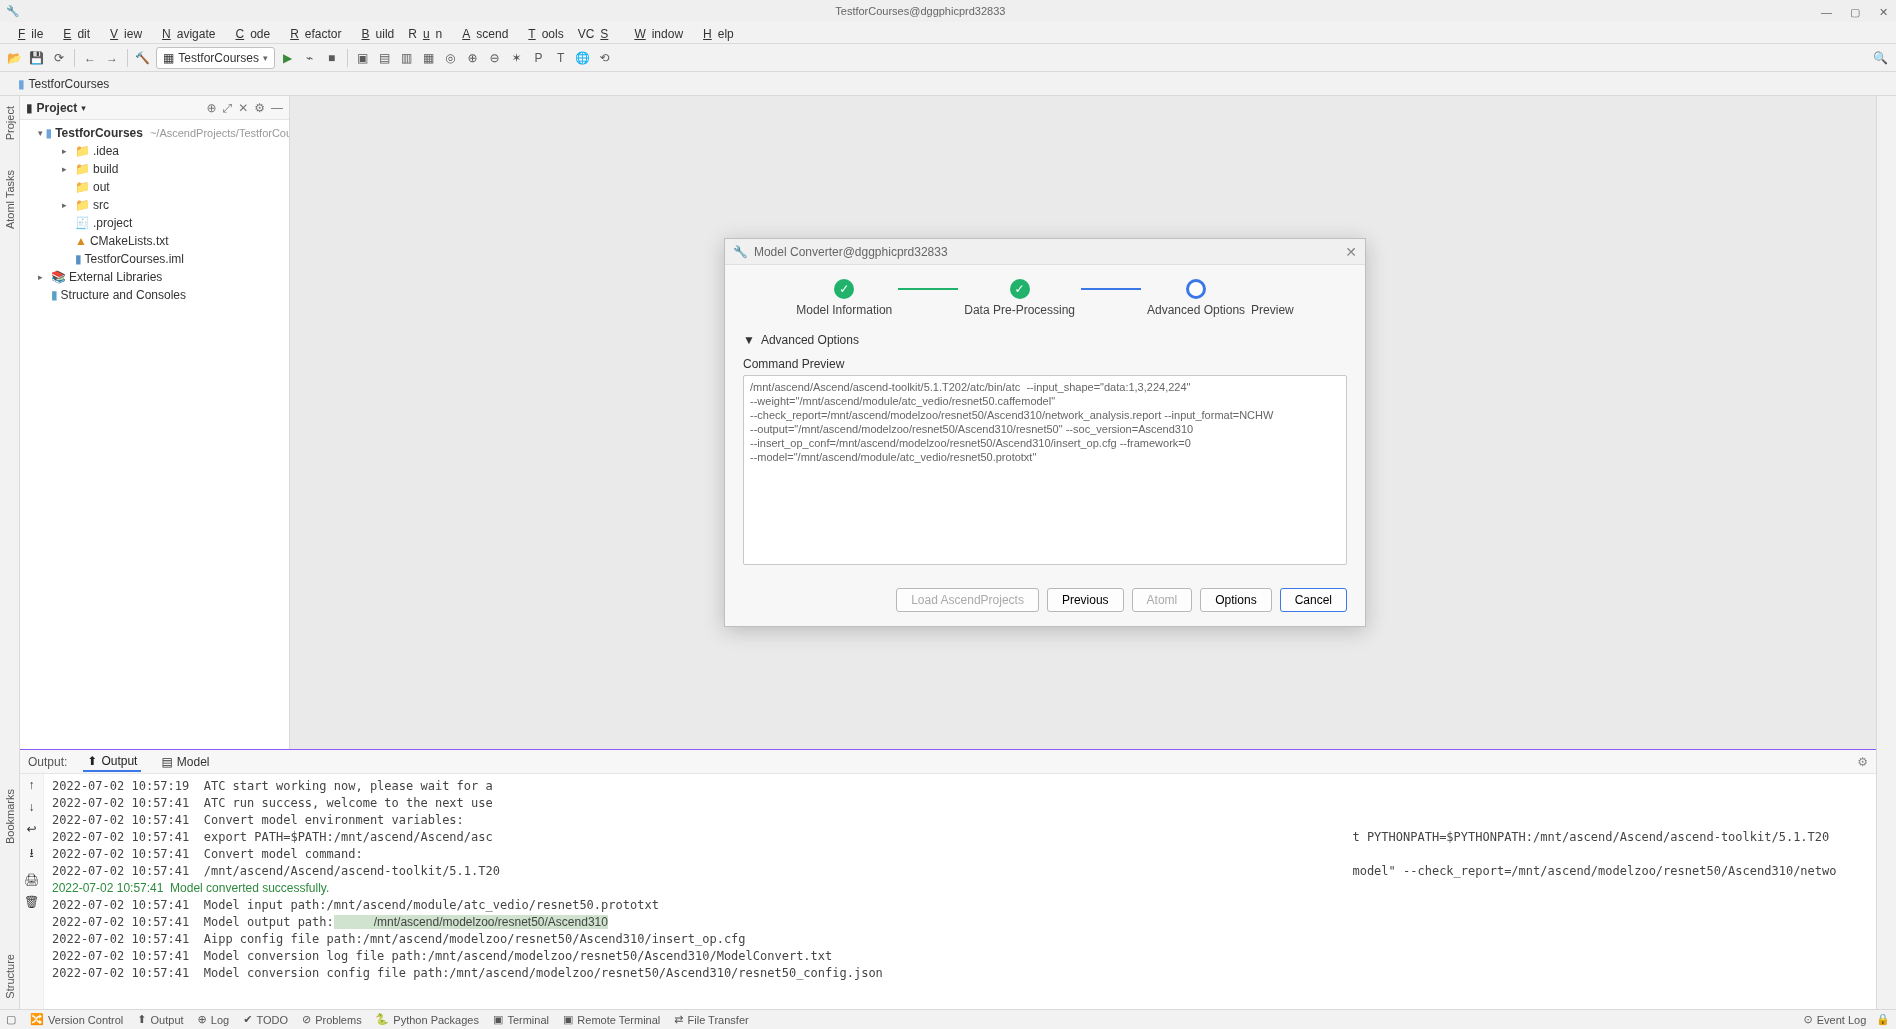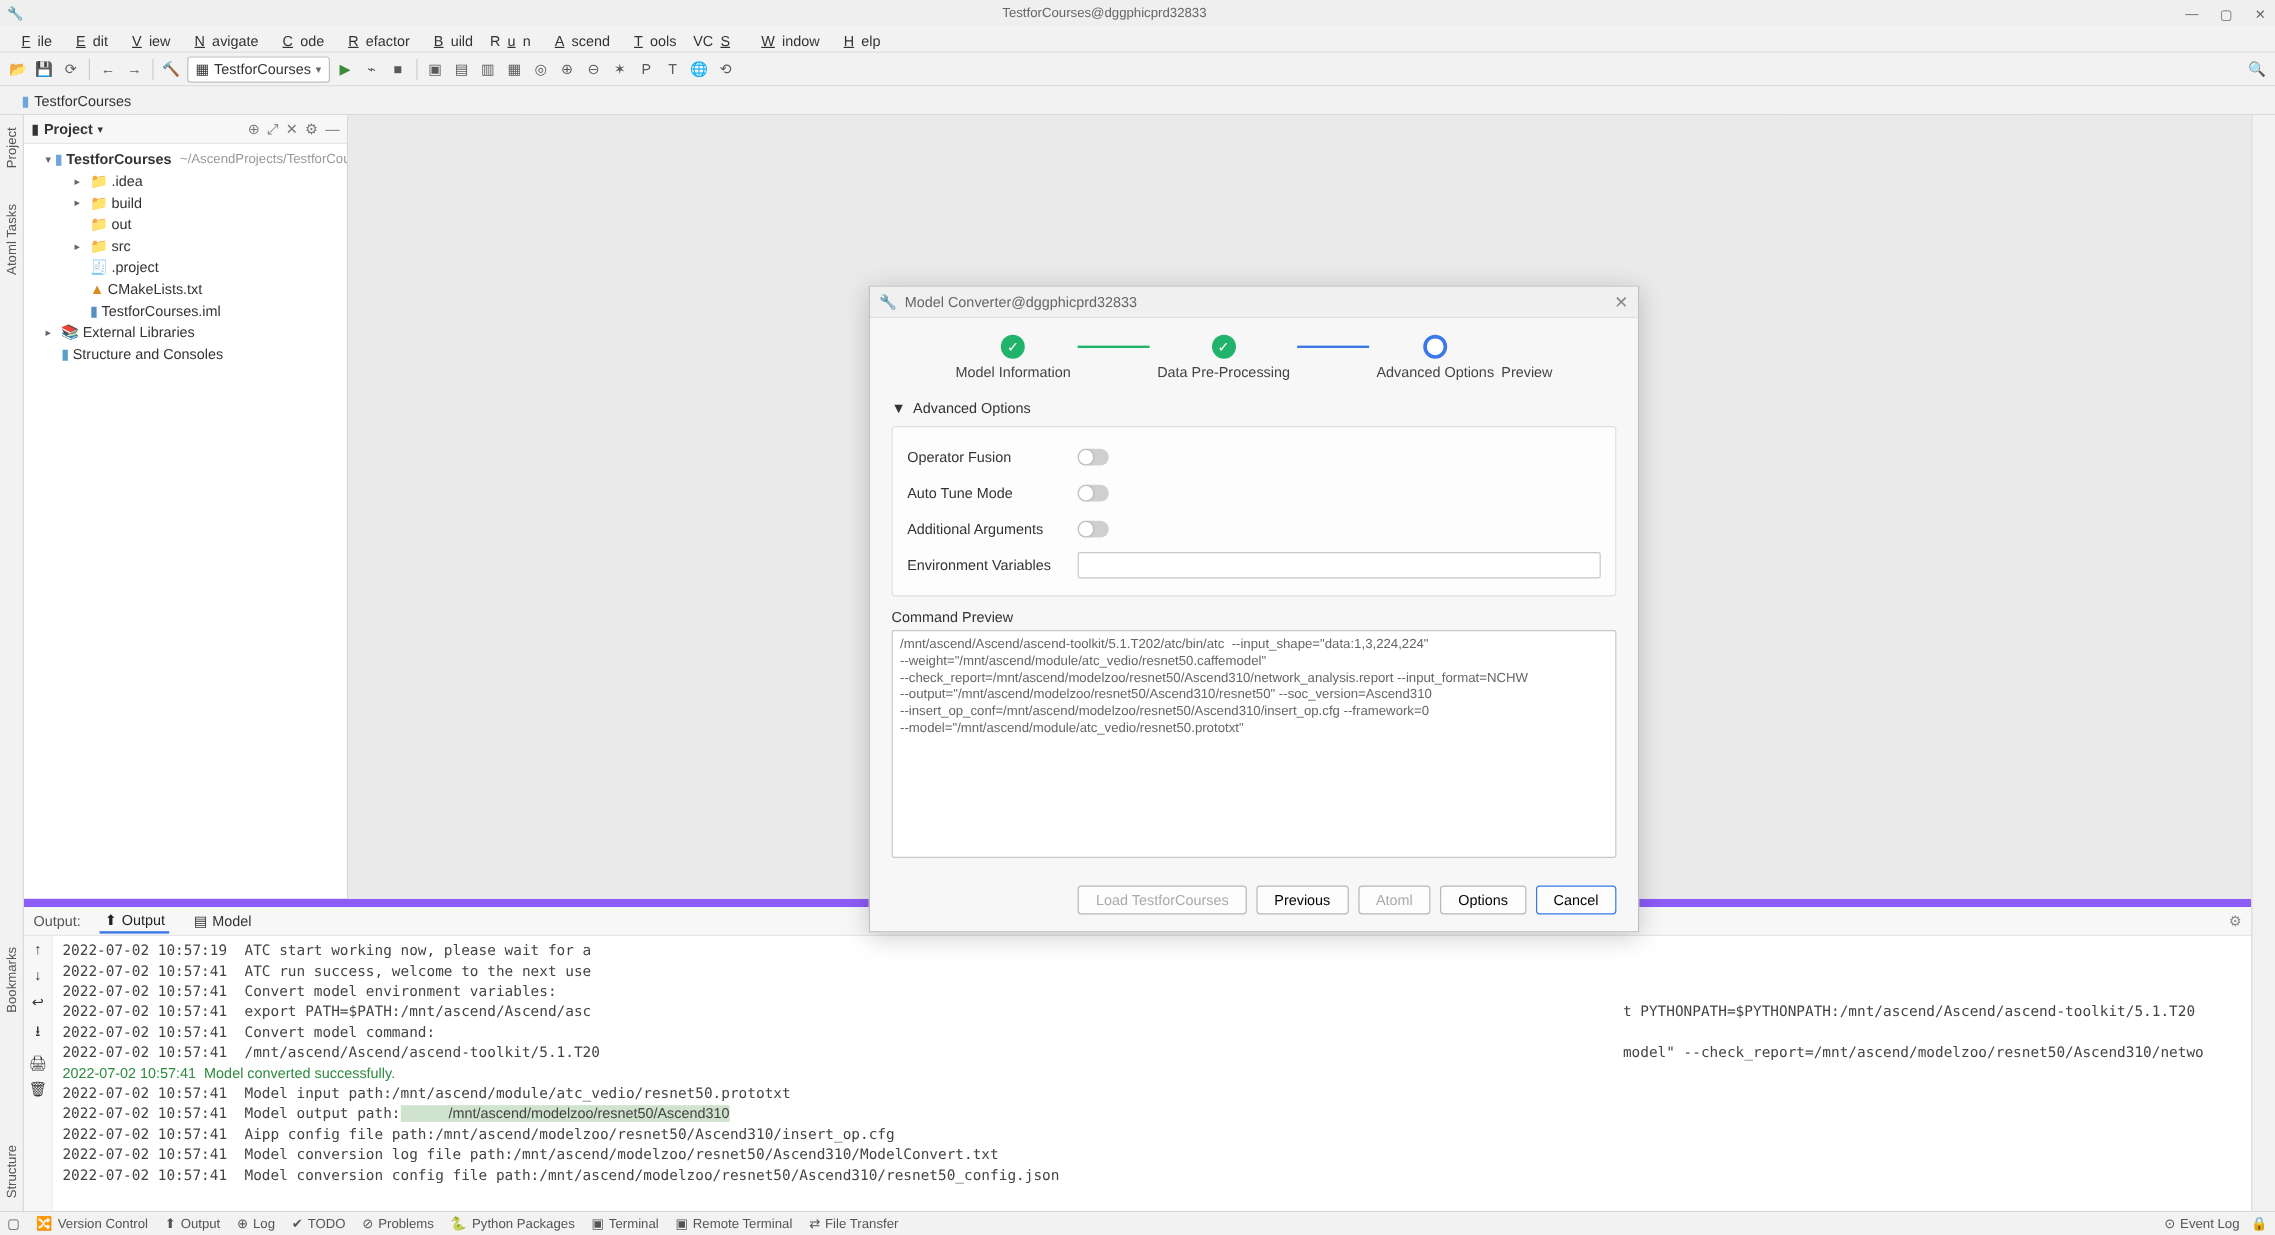--- a/index.html
+++ b/index.html
@@ -47,21 +47,21 @@
 .indent2 { padding-left: 42px; }
 .arrow { font-size: 9px; width: 10px; color: #666; }
 .icon-folder { color: #a8a8a8; }
 .icon-file { color: #888; }
 .tree-row .label { flex: 0 0 auto; }
 .tree-row .path-hint { color: #999; margin-left: 4px; font-size: 11px; }
 
 .editor-empty { flex: 1; background: #eaeaea; position: relative; }
 
 
-.bottom-panel { height: 260px; border-top: 7px solid #8b5cf6; background: #fff; display: flex; flex-direction: column; }
+.bottom-panel { height: 260px; border-top: 1px solid #8b5cf6; background: #fff; display: flex; flex-direction: column; }
 .bottom-tabs { height: 24px; display: flex; align-items: center; padding: 0 8px; gap: 16px; border-bottom: 1px solid #e5e5e5; background: #f7f7f7; }
 .bottom-tabs .label { color: #555; }
 .bottom-tabs .tab { display: flex; align-items: center; gap: 4px; cursor: pointer; padding: 2px 4px; }
 .bottom-tabs .tab.active { border-bottom: 2px solid #3b78e7; color: #222; }
 .bottom-tabs-right { margin-left: auto; color: #888; }
 .output-body { flex: 1; display: flex; }
 .output-gutter { width: 24px; background: #f7f7f7; border-right: 1px solid #eee; display: flex; flex-direction: column; align-items: center; padding-top: 4px; gap: 8px; }
 .output-text { flex: 1; font-family: "Consolas", monospace; font-size: 12px; padding: 4px 8px; white-space: pre; overflow: auto; color: #444; line-height: 17px; }
 .output-text .green { color: #2d8a3e; }
 .output-text .hl { background: #cfe3cf; padding-left: 40px; }
@@ -275,49 +275,31 @@
               <div class="step" style="margin-left:6px">
                 <div style="height:20px"></div>
                 <span>Preview</span>
               </div>
             </div>
 
             <div class="section-title">
               <span>▼</span>
               <span>Advanced Options</span>
             </div>
-            <div class="options-box">
-              <div class="opt-row">
-                <label>Operator Fusion</label>
-                <div class="toggle"></div>
-              </div>
-              <div class="opt-row">
-                <label>Auto Tune Mode</label>
-                <div class="toggle"></div>
-              </div>
-              <div class="opt-row">
-                <label>Additional Arguments</label>
-                <div class="toggle"></div>
-              </div>
-              <div class="opt-row">
-                <label>Environment Variables</label>
-                <input class="env-input" style="">
-              </div>
-            </div>
 
             <div class="cmd-label">Command Preview</div>
             <textarea class="cmd-box" readonly="" style="">/mnt/ascend/Ascend/ascend-toolkit/5.1.T202/atc/bin/atc  --input_shape="data:1,3,224,224"
 --weight="/mnt/ascend/module/atc_vedio/resnet50.caffemodel"
 --check_report=/mnt/ascend/modelzoo/resnet50/Ascend310/network_analysis.report --input_format=NCHW
 --output="/mnt/ascend/modelzoo/resnet50/Ascend310/resnet50" --soc_version=Ascend310
 --insert_op_conf=/mnt/ascend/modelzoo/resnet50/Ascend310/insert_op.cfg --framework=0
 --model="/mnt/ascend/module/atc_vedio/resnet50.prototxt"</textarea>
           </div>
           <div class="dlg-footer">
-            <button class="disabled">Load TestforCourses</button>
+            <button class="disabled">Load AscendProjects</button>
             <button>Previous</button>
             <button class="disabled">Atoml</button>
             <button>Options</button>
             <button class="primary-border">Cancel</button>
           </div>
         </div>
 
       </div>
     </div>
 

